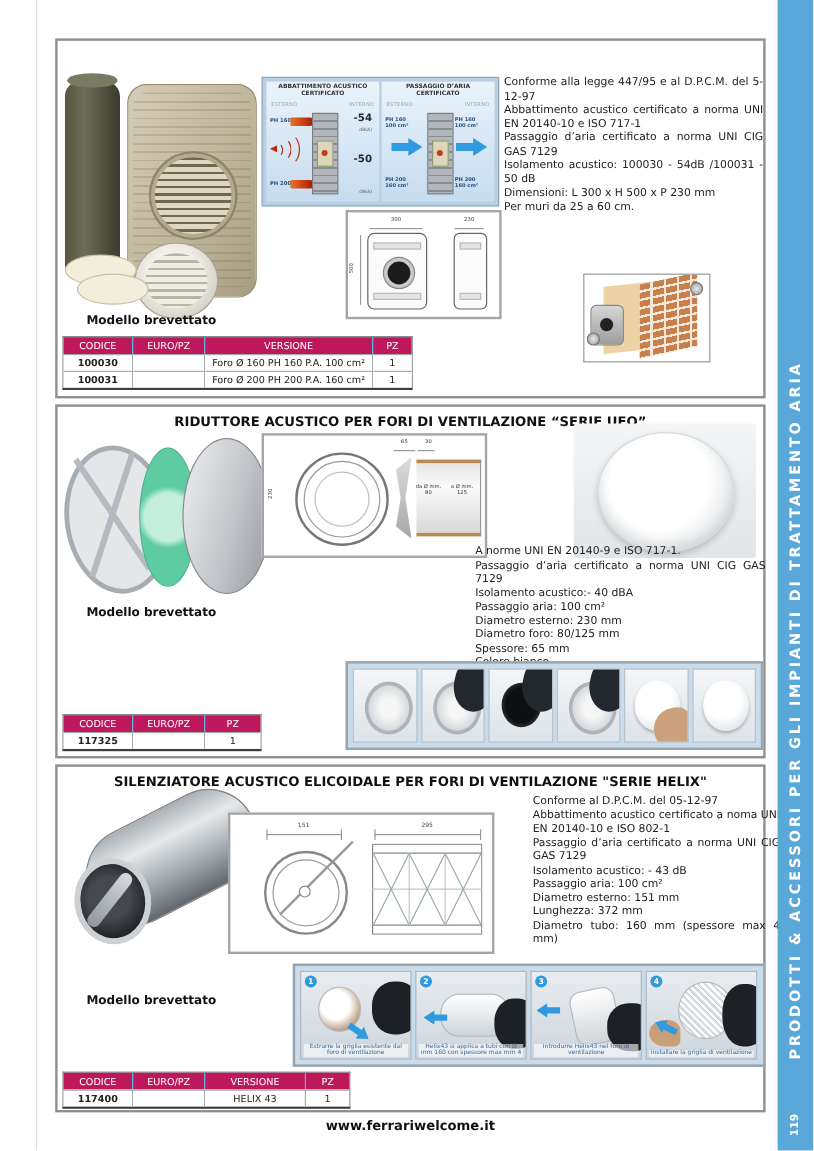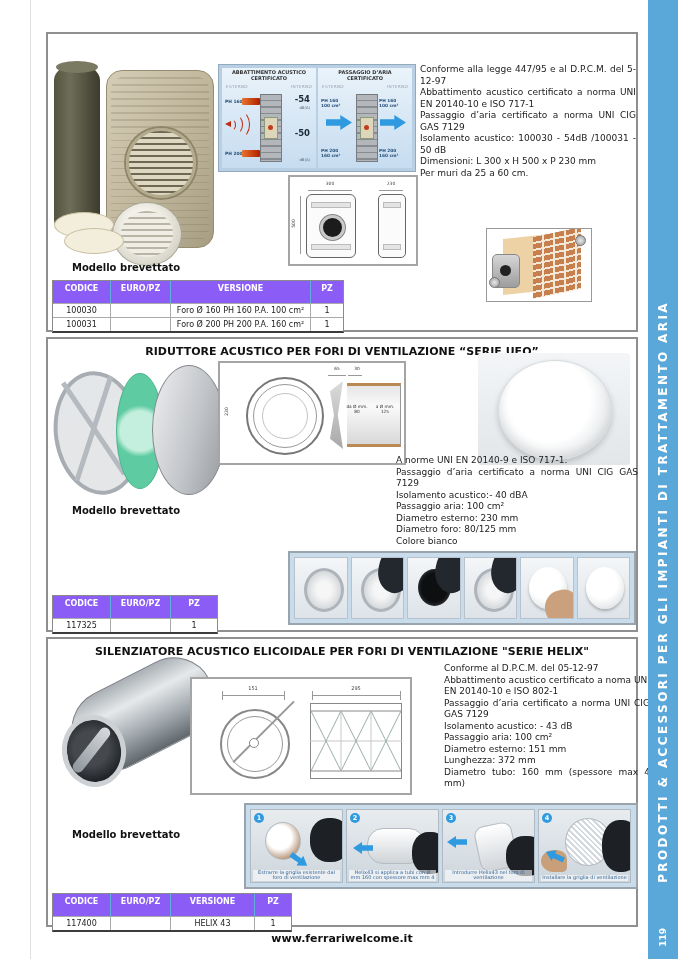--- a/index.html
+++ b/index.html
@@ -11,24 +11,24 @@
   #sec1{top:32px;height:300px;}
   #sec2{top:337px;height:295px;}
   #sec3{top:637px;height:290px;}
   .sec-title{position:absolute;top:6px;left:0;right:0;text-align:center;font-weight:bold;font-size:11px;color:#111;}
   .patented{position:absolute;font-weight:bold;font-size:10px;color:#111;}
   .desc{position:absolute;font-size:9px;line-height:1.28;text-align:justify;color:#222;}
 
   
   .tbl{position:absolute;border:1px solid #8a8a8a;border-bottom:2px solid #3c3c3c;background:#fff;}
   .tr{display:flex;}
-  .th{background:#8b5cf6;color:#fff;font-weight:bold;font-size:8px;text-align:center;height:22px;line-height:15px;border-right:1px solid #5fb1dd;box-sizing:border-box;}
+  .th{background:#be185d;color:#fff;font-weight:normal;font-size:8px;text-align:center;height:14px;line-height:15px;border-right:1px solid #5fb1dd;box-sizing:border-box;}
   .td{background:#fff;font-size:8px;text-align:center;height:14px;line-height:14px;border-right:1px solid #aaa;border-top:1px solid #aaa;box-sizing:border-box;color:#222;}
   .tr>:last-child{border-right:none;}
-  .td.code{font-weight:normal;}
+  .td.code{font-weight:bold;}
   #tbl1 .c0{width:58px}#tbl1 .c1{width:60px}#tbl1 .c2{width:140px}#tbl1 .c3{width:32px}
   #tbl2 .c0{width:58px}#tbl2 .c1{width:60px}#tbl2 .c2{width:46px}
   #tbl3 .c0{width:58px}#tbl3 .c1{width:60px}#tbl3 .c2{width:84px}#tbl3 .c3{width:36px}
 
   
   #prod1{position:absolute;left:6px;top:26px;width:168px;height:210px;overflow:hidden;}
   .p1tube{position:absolute;left:0;top:4px;width:46px;height:172px;border-radius:23px/16px;background:linear-gradient(90deg,#55543f,#6e6d58 35%,#3c3b2c);}
   .p1tube::before{content:"";position:absolute;left:2px;top:-3px;width:42px;height:12px;border-radius:50%;background:#7a7962;}
   .p1box{position:absolute;left:52px;top:10px;width:106px;height:176px;border-radius:16px;background:linear-gradient(120deg,#d6cdb7,#bdb398 60%,#a79d82);border:1px solid #968c72;}
   .p1box::before{content:"";position:absolute;left:4px;right:4px;top:6px;bottom:6px;border-radius:12px;background:repeating-linear-gradient(180deg,rgba(90,80,60,0.18) 0 1.5px,transparent 1.5px 7px);}
@@ -293,20 +293,21 @@
       <div class="dome-big"></div>
     </div>
 
     <div class="desc" style="left:348px;top:116px;width:242px;">
       <div>A norme UNI EN 20140-9  e ISO 717-1.</div>
       <div>Passaggio d’aria certificato a norma UNI CIG GAS 7129</div>
       <div>Isolamento acustico:- 40 dBA</div>
       <div>Passaggio aria: 100 cm²</div>
       <div>Diametro esterno: 230 mm</div>
       <div>Diametro foro: 80/125 mm</div>
+      <div>Spessore: 65 mm</div>
       <div>Colore bianco</div>
     </div>
 
     <div class="patented" style="left:24px;top:166px;">Modello brevettato</div>
 
     <div class="strip" style="left:240px;top:212px;width:348px;height:74px;">
       <div class="sp ring"></div>
       <div class="sp ring hand"></div>
       <div class="sp hole hand"></div>
       <div class="sp ring hand"></div>

